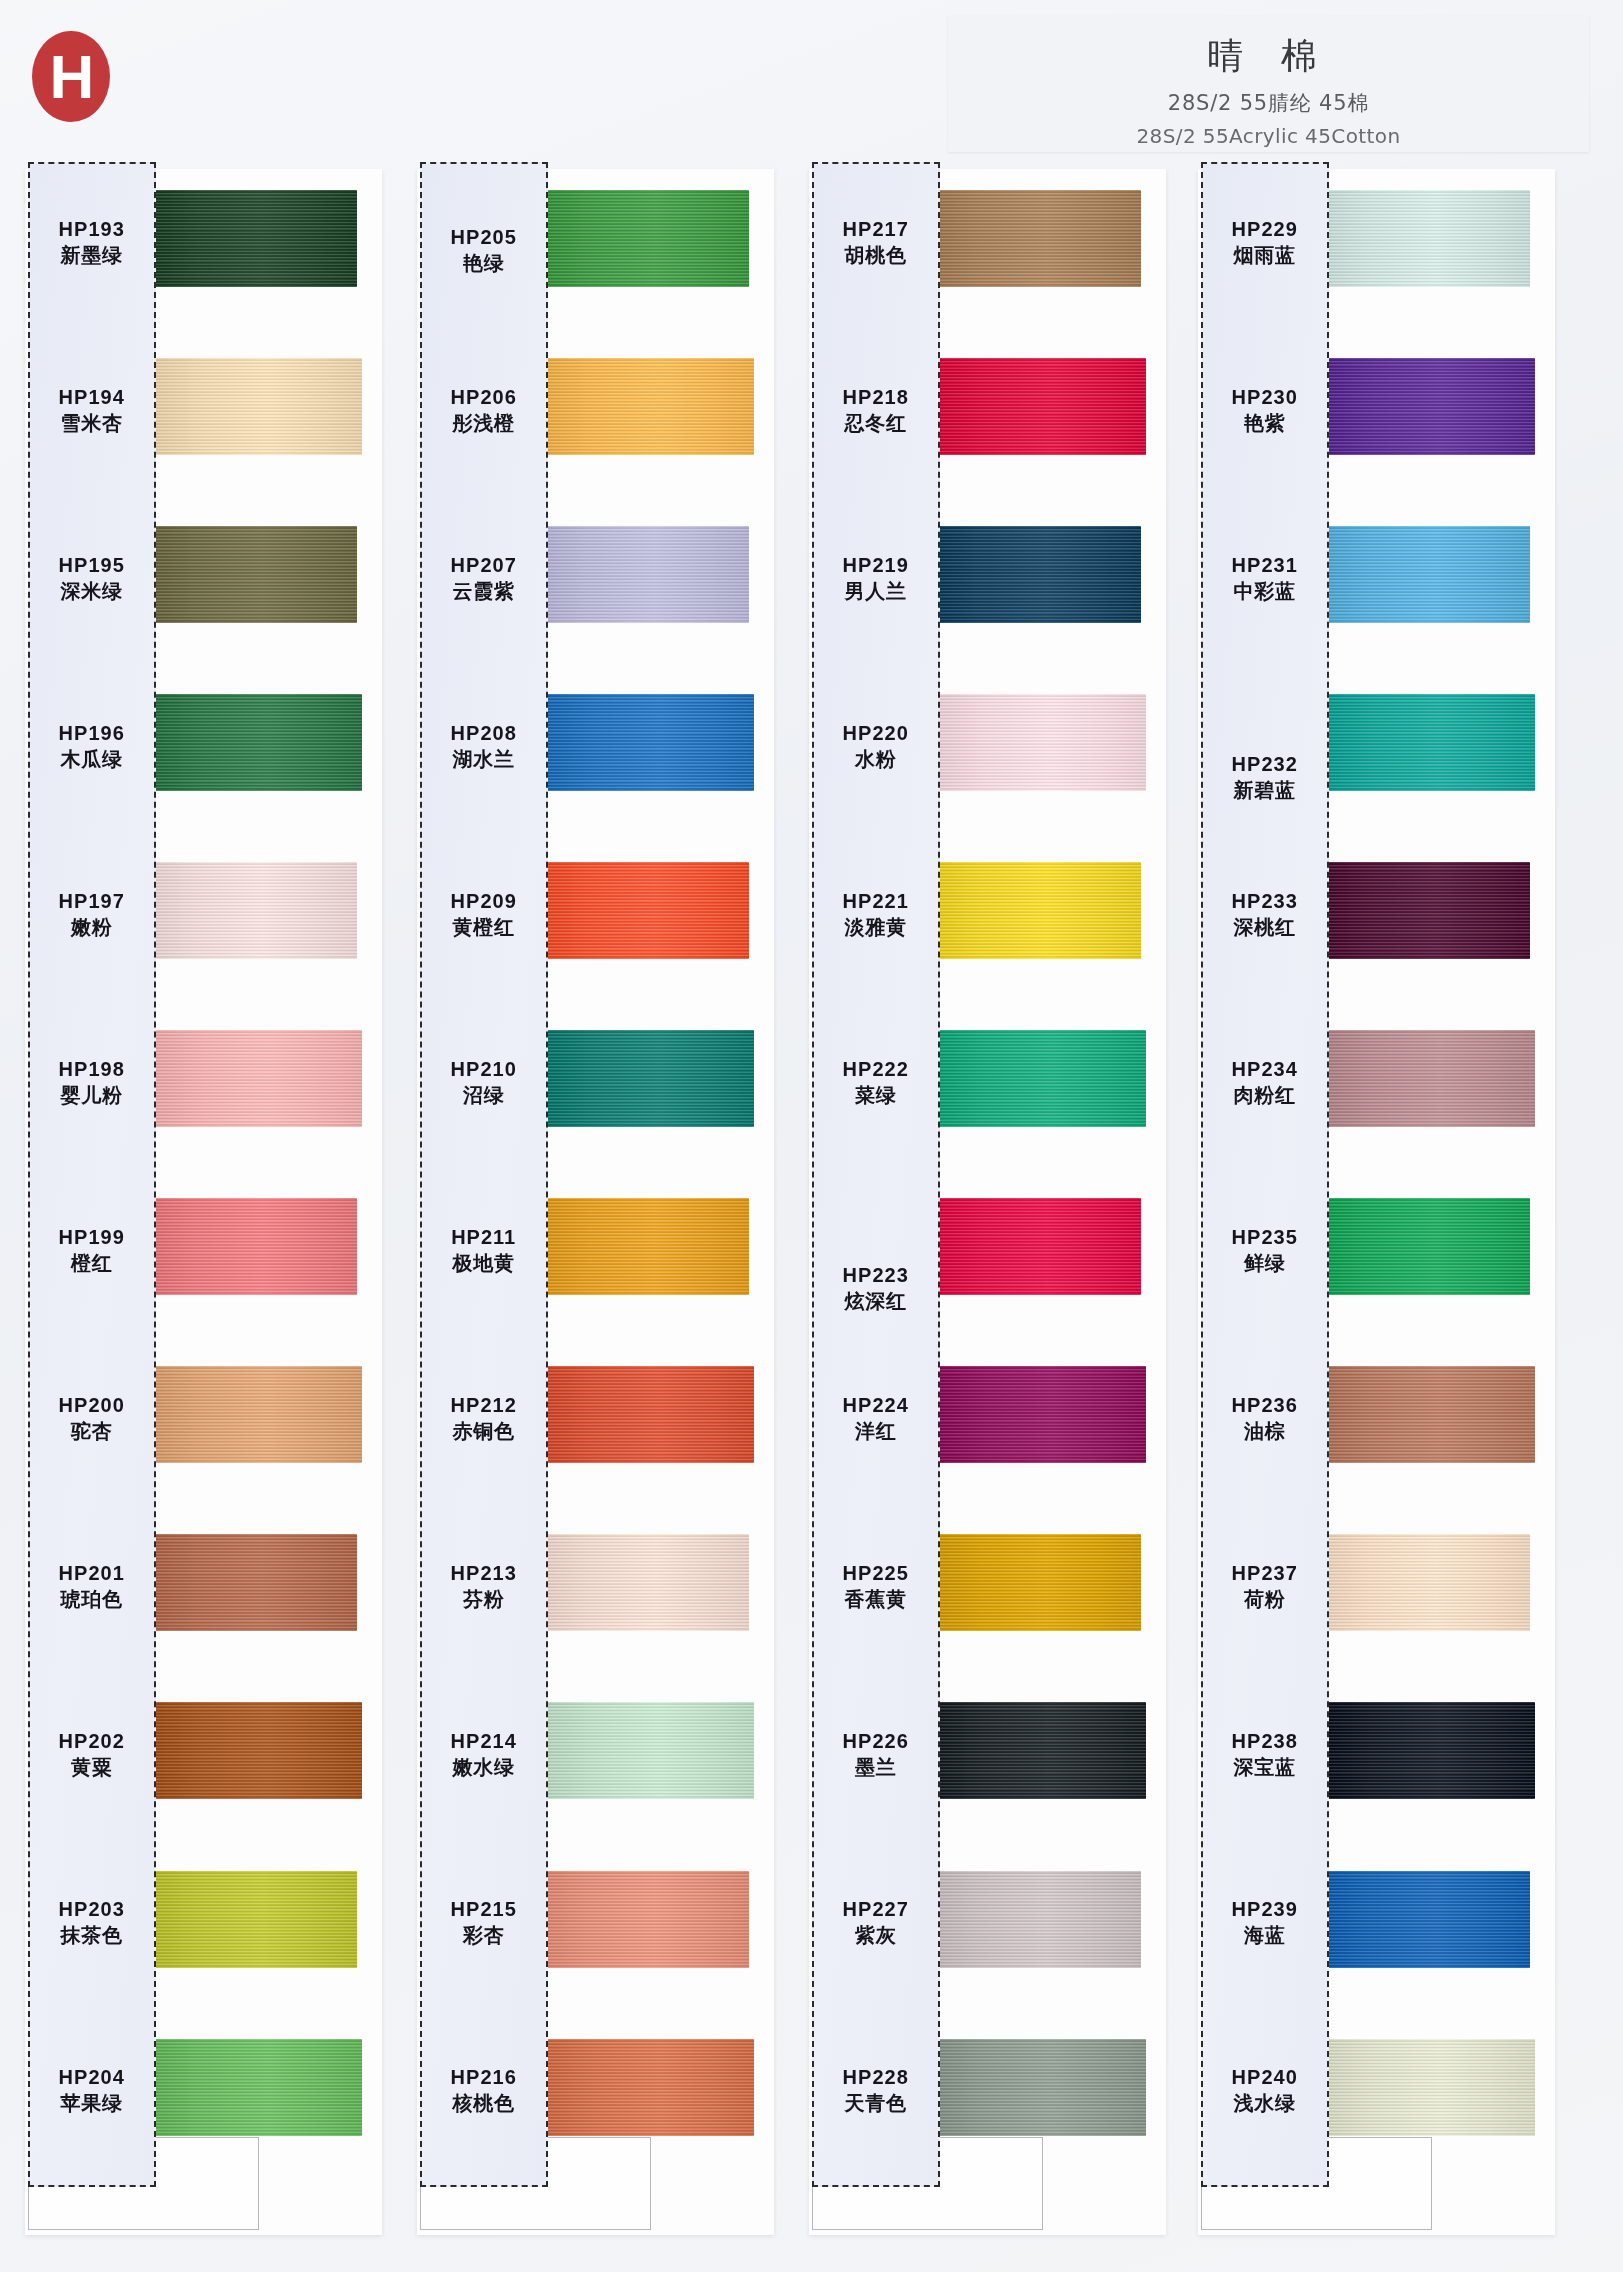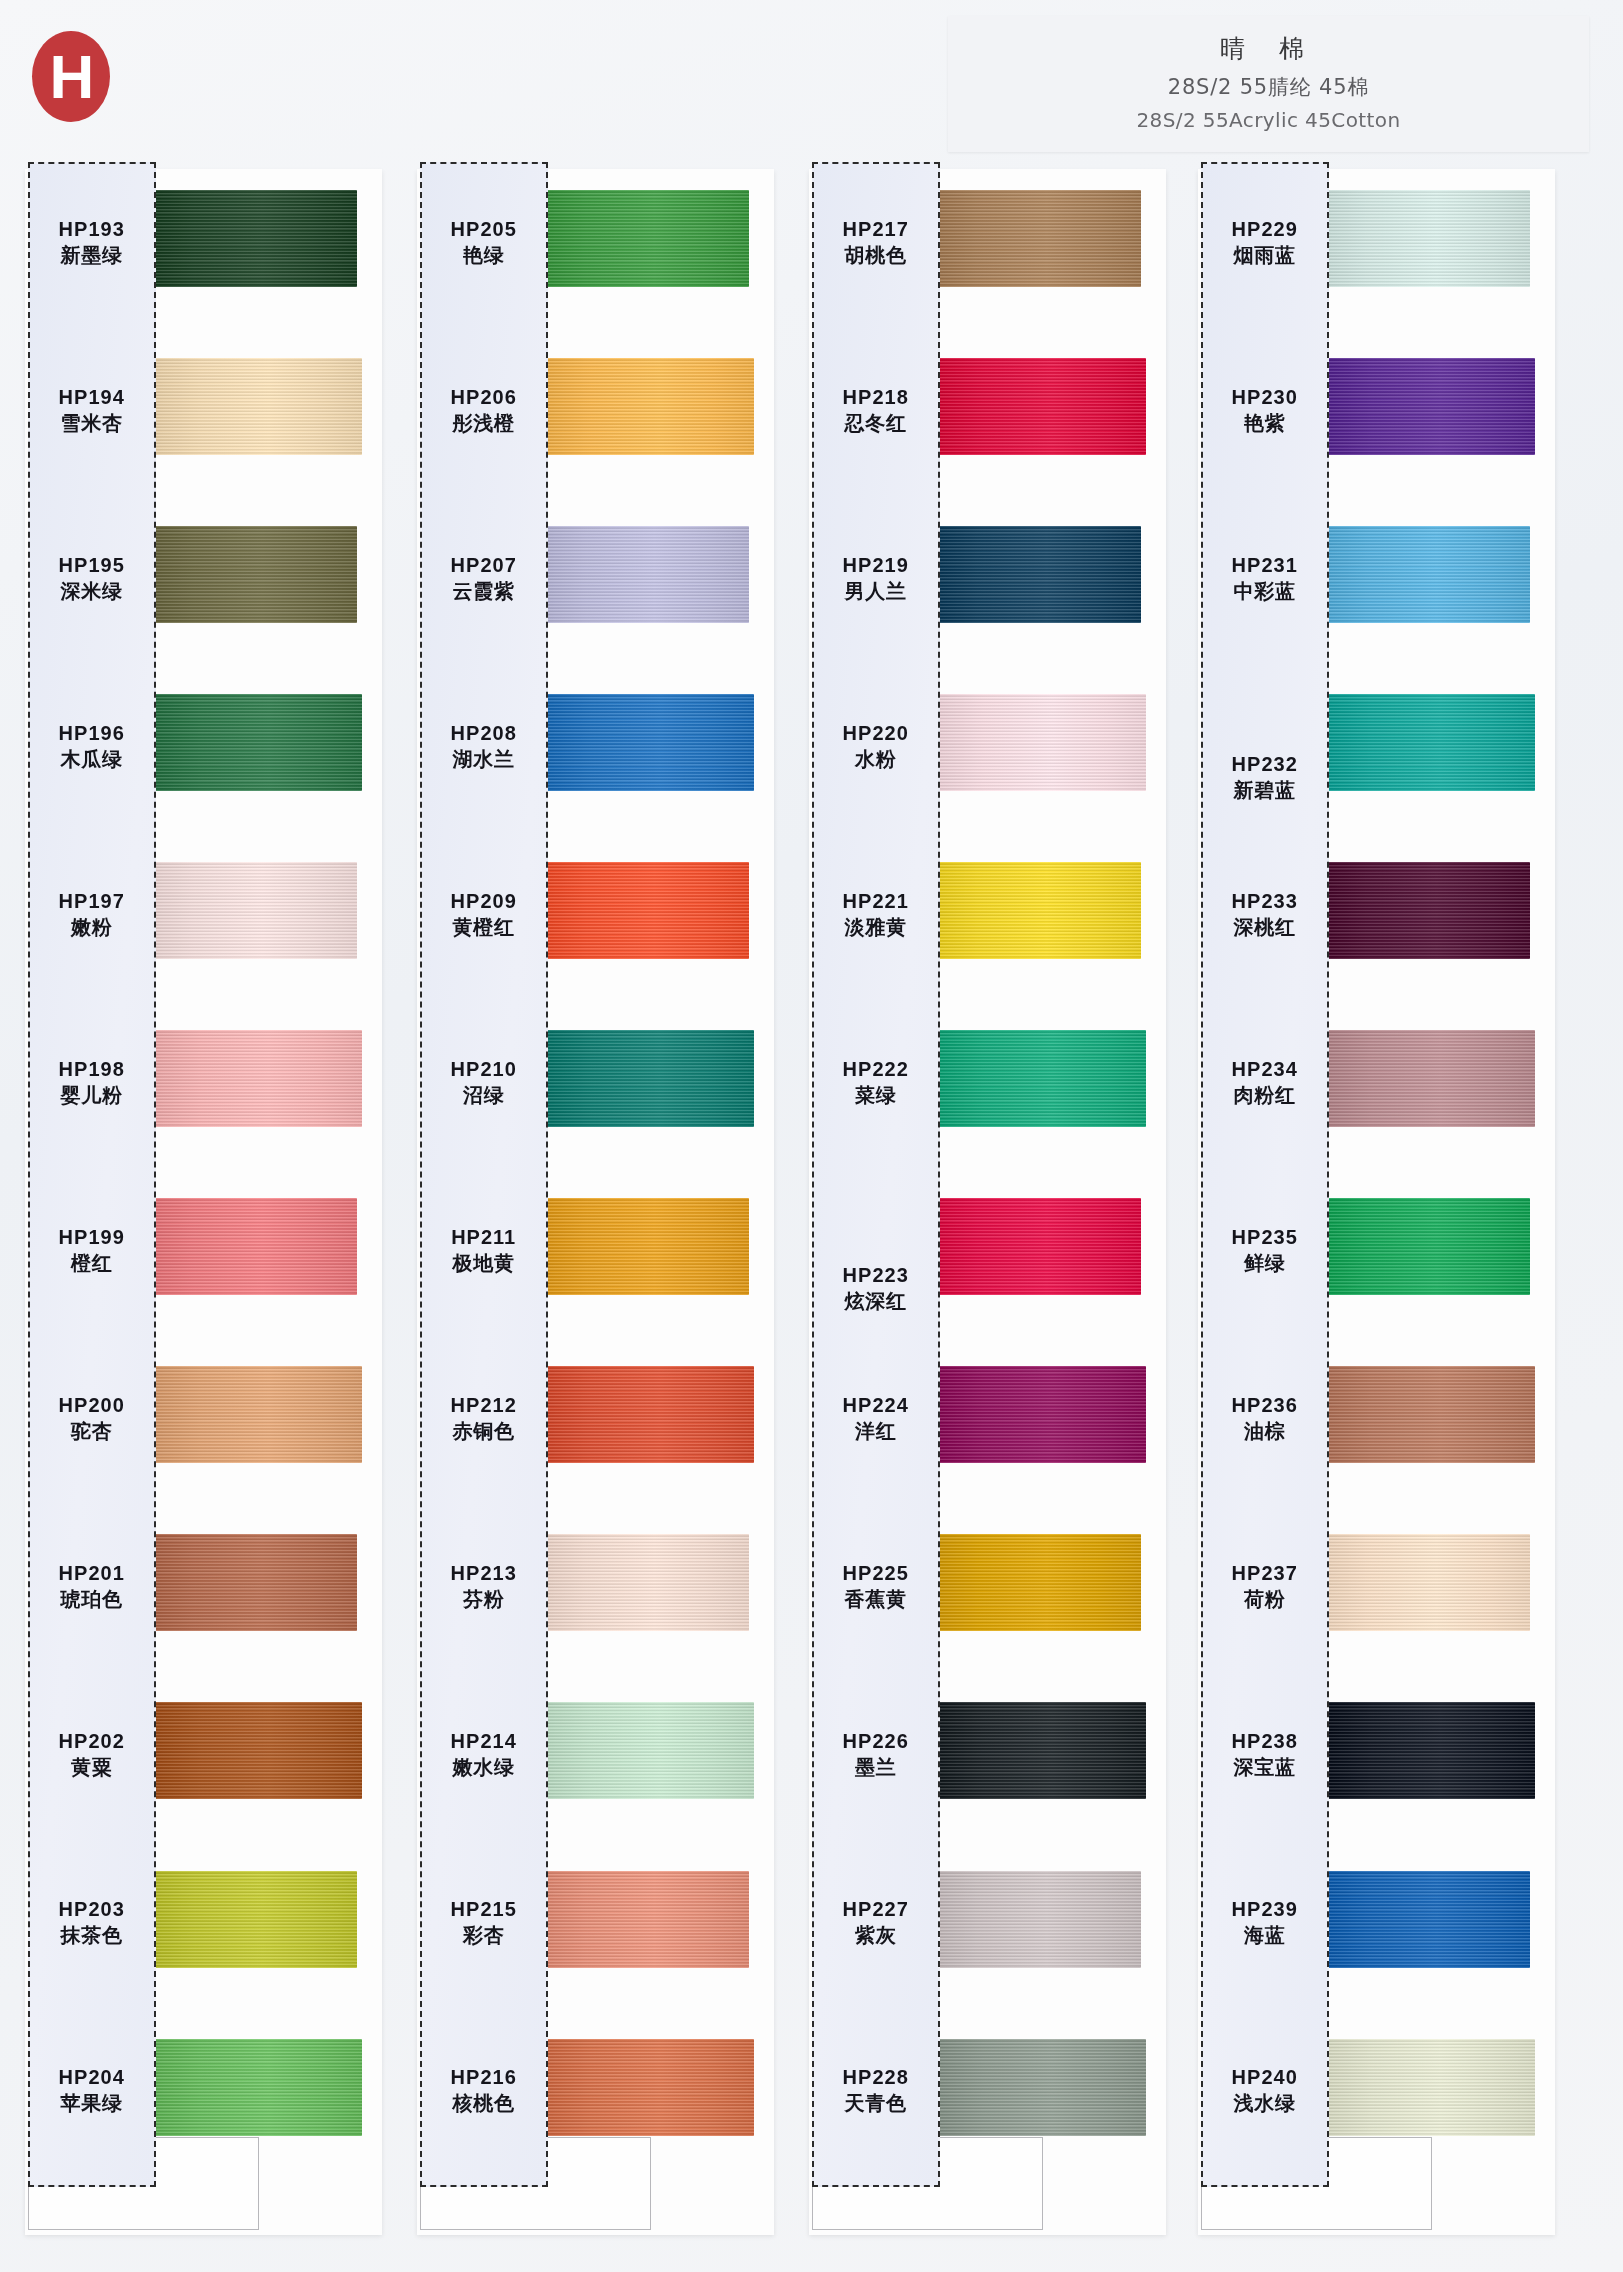--- a/index.html
+++ b/index.html
@@ -57,21 +57,21 @@
     background: #f2f3f6;
     box-shadow: 0 0.8px 2.4px rgba(0,0,0,0.07);
     display: flex;
     flex-direction: column;
     align-items: center;
     justify-content: flex-start;
     padding-top: 16px;
     box-sizing: border-box;
   }
   .spec-title {
-    font-size: 25px;
+    font-size: 36px;
     color: #3a3a3c;
     letter-spacing: 13px;
     font-weight: 500;
     margin-bottom: 8px;
   }
   .spec-cn {
     font-size: 21px;
     color: #5c5c60;
     letter-spacing: 0.8px;
     margin-bottom: 6.5px;
@@ -283,21 +283,21 @@
         <div class="skein" style="top: 700px; height: 97px; left: 0px; background: linear-gradient(to right, rgb(233, 66, 30) 0%, rgb(247, 80, 44) 22%, rgb(255, 90, 54) 55%, rgb(247, 80, 44) 80%, rgb(237, 70, 34) 100%); position: absolute;"></div>
         <div class="skein" style="top: 868px; height: 97px; left: 4.9px; background: linear-gradient(to right, rgb(1, 111, 100) 0%, rgb(15, 125, 114) 22%, rgb(25, 135, 124) 55%, rgb(15, 125, 114) 80%, rgb(5, 115, 104) 100%); position: absolute;"></div>
         <div class="skein" style="top: 1036px; height: 97px; left: 0px; background: linear-gradient(to right, rgb(218, 146, 15) 0%, rgb(232, 160, 29) 22%, rgb(242, 170, 39) 55%, rgb(232, 160, 29) 80%, rgb(222, 150, 19) 100%); position: absolute;"></div>
         <div class="skein" style="top: 1204px; height: 97px; left: 4.9px; background: linear-gradient(to right, rgb(207, 65, 36) 0%, rgb(221, 79, 50) 22%, rgb(231, 89, 60) 55%, rgb(221, 79, 50) 80%, rgb(211, 69, 40) 100%); position: absolute;"></div>
         <div class="skein" style="top: 1372px; height: 97px; left: 0px; background: linear-gradient(to right, rgb(232, 208, 196) 0%, rgb(246, 222, 210) 22%, rgb(255, 232, 220) 55%, rgb(246, 222, 210) 80%, rgb(236, 212, 200) 100%); position: absolute;"></div>
         <div class="skein" style="top: 1540px; height: 97px; left: 4.9px; background: linear-gradient(to right, rgb(183, 216, 191) 0%, rgb(197, 230, 205) 22%, rgb(207, 240, 215) 55%, rgb(197, 230, 205) 80%, rgb(187, 220, 195) 100%); position: absolute;"></div>
         <div class="skein" style="top: 1709px; height: 97px; left: 0px; background: linear-gradient(to right, rgb(218, 130, 107) 0%, rgb(232, 144, 121) 22%, rgb(242, 154, 131) 55%, rgb(232, 144, 121) 80%, rgb(222, 134, 111) 100%); position: absolute;"></div>
         <div class="skein" style="top: 1877px; height: 97px; left: 4.9px; background: linear-gradient(to right, rgb(203, 99, 60) 0%, rgb(217, 113, 74) 22%, rgb(227, 123, 84) 55%, rgb(217, 113, 74) 80%, rgb(207, 103, 64) 100%); position: absolute;"></div>
       </div>
     <div class="label-strip">
-        <div class="label" style="top: 54px;">
+        <div class="label" style="top: 62px;">
           <span class="code">HP205</span>
           <span class="cn">艳绿</span>
         </div>
         <div class="label" style="top: 222px;">
           <span class="code">HP206</span>
           <span class="cn">彤浅橙</span>
         </div>
         <div class="label" style="top: 390px;">
           <span class="code">HP207</span>
           <span class="cn">云霞紫</span>

